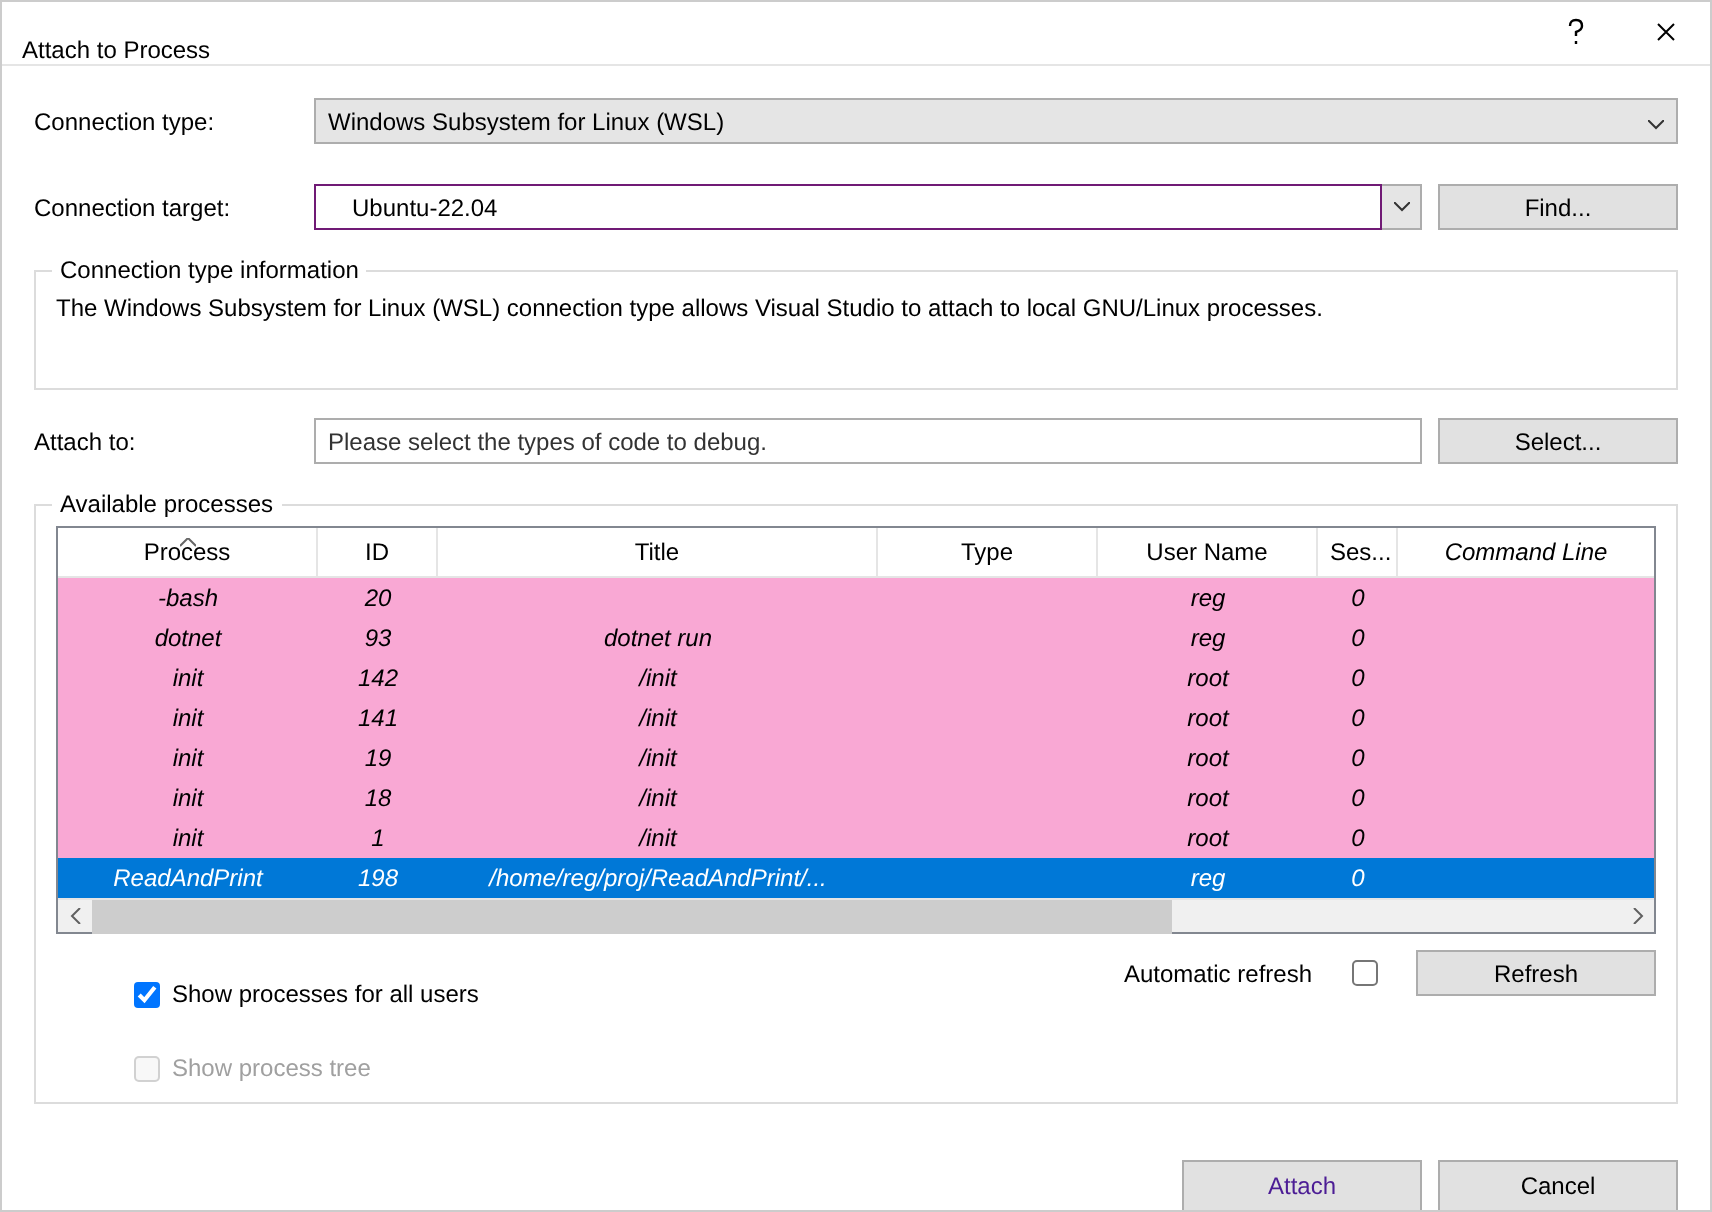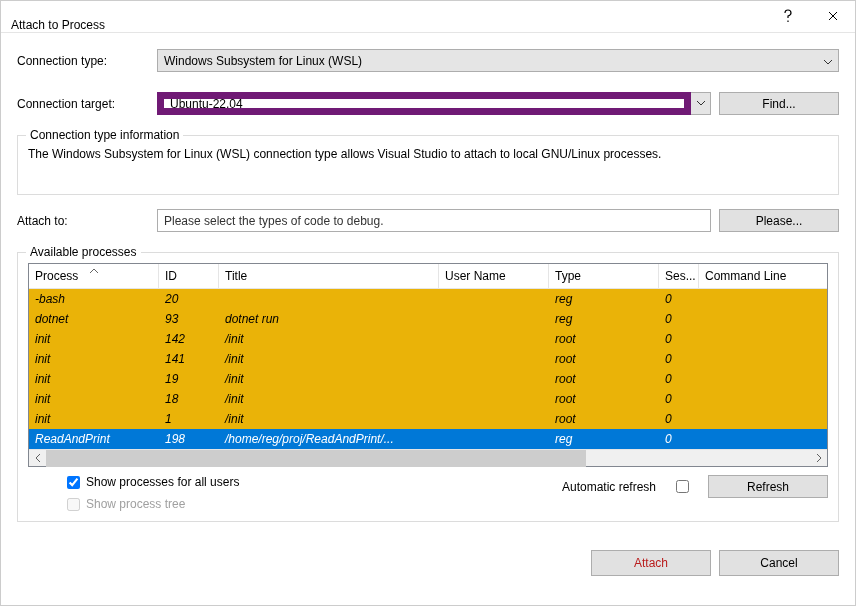--- a/index.html
+++ b/index.html
@@ -57,22 +57,22 @@
     right: 6px;
   }
   .combo {
     flex: 1;
     height: 23px;
     display: flex;
   }
   .combo input {
     flex: 1;
     height: 23px;
-    border: 7px solid #701a75;
-    padding: 0 6px;
+    border: 1px solid #701a75;
+    padding: 0 18px;
     font-family: inherit;
     font-size: 12px;
     outline: none;
   }
   .combo .chev {
     width: 20px;
     border: 1px solid #adadad;
     border-left: none;
     background: #e5e5e5;
     display: flex;
@@ -84,21 +84,21 @@
     min-width: 120px;
     background: #e1e1e1;
     border: 1px solid #adadad;
     font-family: inherit;
     font-size: 12px;
     cursor: pointer;
     padding: 0 4px;
     text-align: center;
   }
   .btn:disabled {
-    color: #b91c1c;
+    color: #4c1d95;
     cursor: default;
   }
   .btn-wide { min-width: 120px; margin-left: 8px; }
   .fieldset {
     border: 1px solid #dcdcdc;
     padding: 10px 10px 10px 10px;
     margin-top: 6px;
     position: relative;
   }
   .fieldset-legend {
@@ -149,21 +149,22 @@
   .search-box .mag {
     width: 20px;
     display: flex;
     align-items: center;
     justify-content: center;
     border-left: 1px solid transparent;
   }
   .search-box .mag svg { margin-right: 2px; }
   .table-wrap {
     border: 1px solid #828790;
-    background: #eab308;
+    background: #f9a8d4;
+    text-align: center;
   }
   .table-header {
     display: flex;
     background: #fff;
     border-bottom: 1px solid #e5e5e5;
   }
   .th {
     padding: 5px 6px;
     font-size: 12px;
     border-right: 1px solid #e5e5e5;
@@ -222,21 +223,21 @@
     background: #cdcdcd;
     flex: 0 0 540px;
   }
   .scroll-track {
     flex: 1;
     height: 17px;
   }
   .checkbox-row {
     display: flex;
     align-items: center;
-    margin-top: 8px;
+    margin-top: 23px;
     gap: 6px;
     padding-left: 39px;
   }
   .checkbox-row input[type="checkbox"] {
     width: 13px;
     height: 13px;
     margin: 0;
   }
   .checkbox-row.disabled { color: #a0a0a0; }
   .bottom-row {
@@ -302,43 +303,43 @@
   <div class="fieldset" style="height:60px;">
     <div class="fieldset-legend">Connection type information</div>
     <div class="info-text">The Windows Subsystem for Linux (WSL) connection type allows Visual Studio to attach to local GNU/Linux processes.</div>
   </div>
 
   <div class="spacer"></div>
 
   <div class="form-row">
     <div class="form-label">Attach to:</div>
     <div class="readonly-box">Please select the types of code to debug.</div>
-    <button class="btn btn-wide">Please...</button>
+    <button class="btn btn-wide">Select...</button>
   </div>
 
   <div class="fieldset">
     <div class="fieldset-legend">Available processes</div>
 
 
     <div class="table-wrap">
       <div class="table-header">
         <div class="th col-process" style="position:relative;">
           <span>Process</span>
           <span class="sort-arrow">
             <svg width="8" height="5" viewBox="0 0 8 5">
                 <path d="M0 4 L4 0 L8 4" stroke="#666" fill="none"></path>
               </svg>
           </span>
         </div>
         <div class="th col-id">ID</div>
         <div class="th col-title">Title</div>
+        <div class="th col-type">Type</div>
         <div class="th col-user">User Name</div>
-        <div class="th col-type">Type</div>
         <div class="th col-sess">Ses...</div>
-        <div class="th col-cmd" style="border-right:none;">Command Line</div>
+        <div class="th col-cmd" style="border-right:none;font-style:italic;">Command Line</div>
       </div>
       <div class="table-body" id="table-body">
           <div class="tr">
             <div class="td col-process">-bash</div>
             <div class="td col-id">20</div>
             <div class="td col-title"></div>
             <div class="td col-type"></div>
             <div class="td col-user">reg</div>
             <div class="td col-sess">0</div>
             <div class="td col-cmd"></div>

